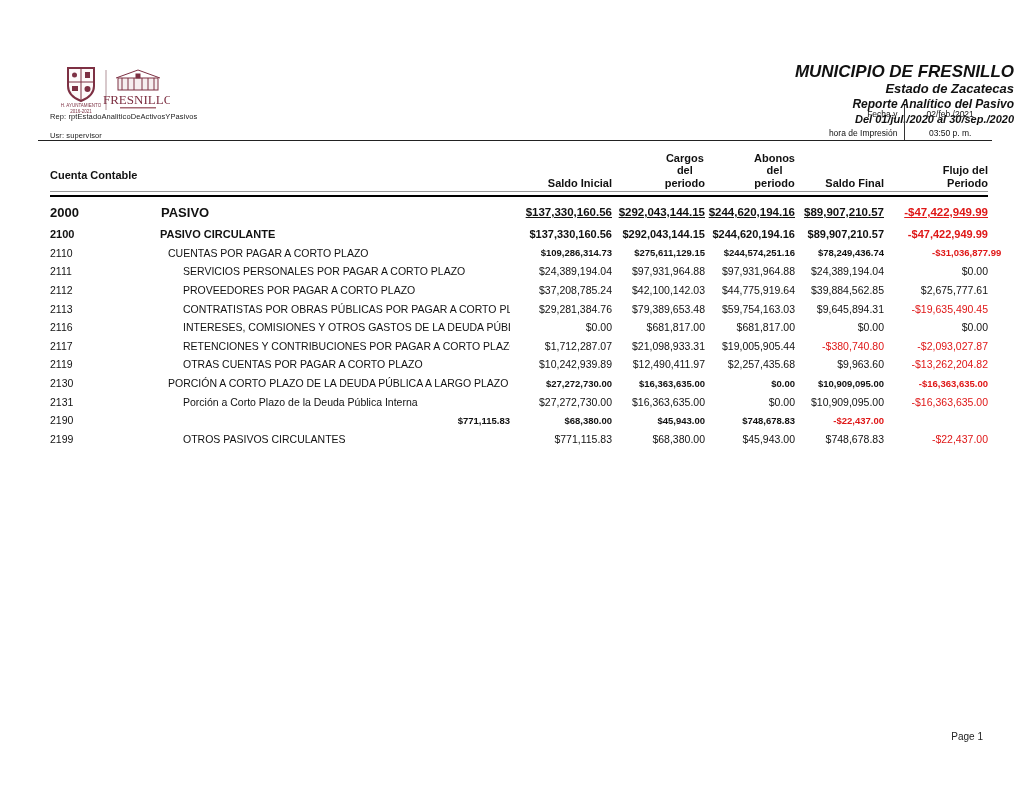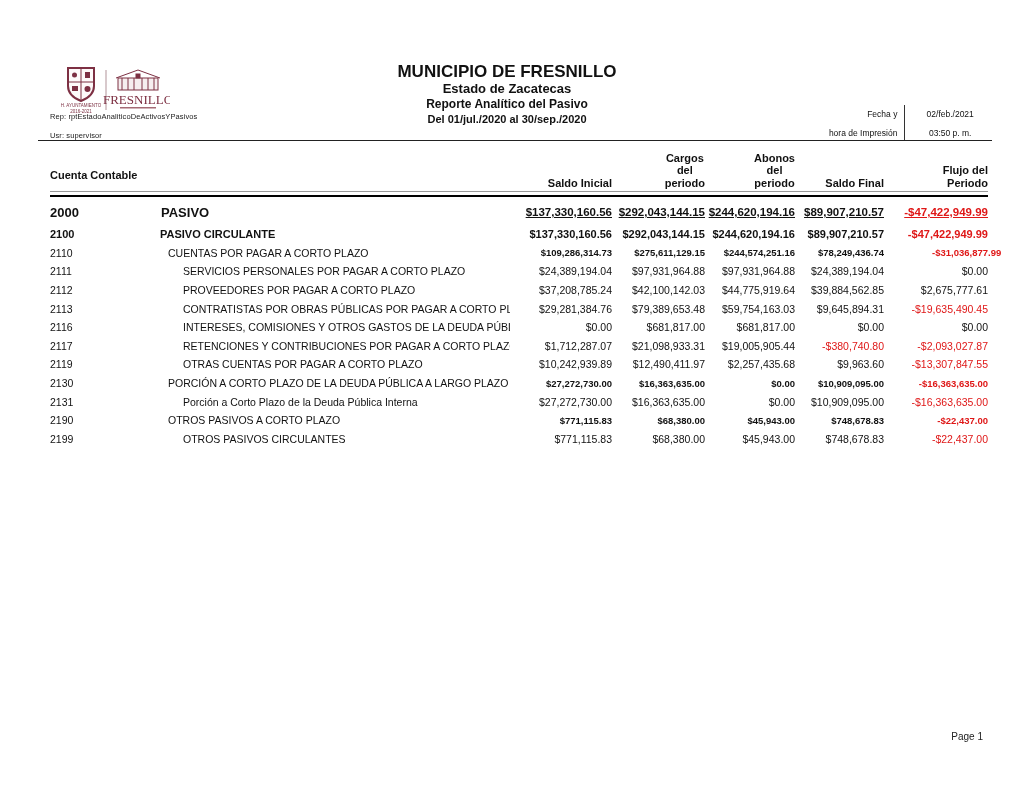--- a/index.html
+++ b/index.html
@@ -3,21 +3,21 @@
 <meta charset="utf-8">
 <style>
   html,body{margin:0;padding:0;background:#e8e8e8;}
   .page{
     position:relative; width:1024px; height:791px; background:#ffffff;
     font-family:"Liberation Sans", sans-serif; color:#111; overflow:hidden;
     margin:0 auto;
   }
   
   .logo{position:absolute; left:58px; top:62px; width:112px; height:62px;}
-  .title-block{position:absolute; left:0; right:0; top:62px; text-align:center; padding-right:10px;}
+  .title-block{position:absolute; left:0; right:0; top:62px; text-align:right; padding-right:10px;font-style:italic;}
   .title-block .t1{font-size:17px; font-weight:bold; line-height:19px;}
   .title-block .t2{font-size:13px; font-weight:bold; line-height:16px;}
   .title-block .t3{font-size:12px; font-weight:bold; line-height:15px;}
   .title-block .t4{font-size:11px; font-weight:bold; line-height:15px;}
   .print-box{position:absolute; top:104px; right:34px; width:210px; font-size:8.5px;}
   .print-row{display:flex; align-items:center; height:19px;}
   .print-label{width:118px; text-align:right; padding-right:6px;}
   .print-value{width:80px; text-align:center; padding-left:7px;}
   .print-vline{position:absolute; top:1px; bottom:1px; left:124px; width:1px; background:#333;}
   .repusr{position:absolute; left:50px; font-size:7.5px; color:#222; letter-spacing:0.1px;}
@@ -198,21 +198,21 @@
     <div class="c-val" style="color: rgb(223, 23, 23);">-$380,740.80</div>
     <div class="c-val" style="color: rgb(223, 23, 23);">-$2,093,027.87</div>
   </div>
         <div class="trow lvl3">
     <div class="c-code">2119</div>
     <div class="c-desc ind3">OTRAS CUENTAS POR PAGAR A CORTO PLAZO</div>
     <div class="c-val">$10,242,939.89</div>
     <div class="c-val">$12,490,411.97</div>
     <div class="c-val">$2,257,435.68</div>
     <div class="c-val">$9,963.60</div>
-    <div class="c-val" style="color: rgb(223, 23, 23);">-$13,307,847.55</div>
+    <div class="c-val" style="color: rgb(223, 23, 23);">-$13,262,204.82</div>
   </div>
         <div class="trow lvl2">
     <div class="c-code">2130</div>
     <div class="c-desc ind2">PORCIÓN A CORTO PLAZO DE LA DEUDA PÚBLICA A LARGO PLAZO</div>
     <div class="c-val">$27,272,730.00</div>
     <div class="c-val">$16,363,635.00</div>
     <div class="c-val">$0.00</div>
     <div class="c-val">$10,909,095.00</div>
     <div class="c-val" style="color: rgb(223, 23, 23);">-$16,363,635.00</div>
   </div>
@@ -220,21 +220,20 @@
     <div class="c-code">2131</div>
     <div class="c-desc ind3">Porción a Corto Plazo de la Deuda Pública Interna</div>
     <div class="c-val">$27,272,730.00</div>
     <div class="c-val">$16,363,635.00</div>
     <div class="c-val">$0.00</div>
     <div class="c-val">$10,909,095.00</div>
     <div class="c-val" style="color: rgb(223, 23, 23);">-$16,363,635.00</div>
   </div>
         <div class="trow lvl2">
     <div class="c-code">2190</div>
-    <div class="c-desc ind2">OTROS PASIVOS A CORTO PLAZO</div>
     <div class="c-val">$771,115.83</div>
     <div class="c-val">$68,380.00</div>
     <div class="c-val">$45,943.00</div>
     <div class="c-val">$748,678.83</div>
     <div class="c-val" style="color: rgb(223, 23, 23);">-$22,437.00</div>
   </div>
         <div class="trow lvl3">
     <div class="c-code">2199</div>
     <div class="c-desc ind3">OTROS PASIVOS CIRCULANTES</div>
     <div class="c-val">$771,115.83</div>

